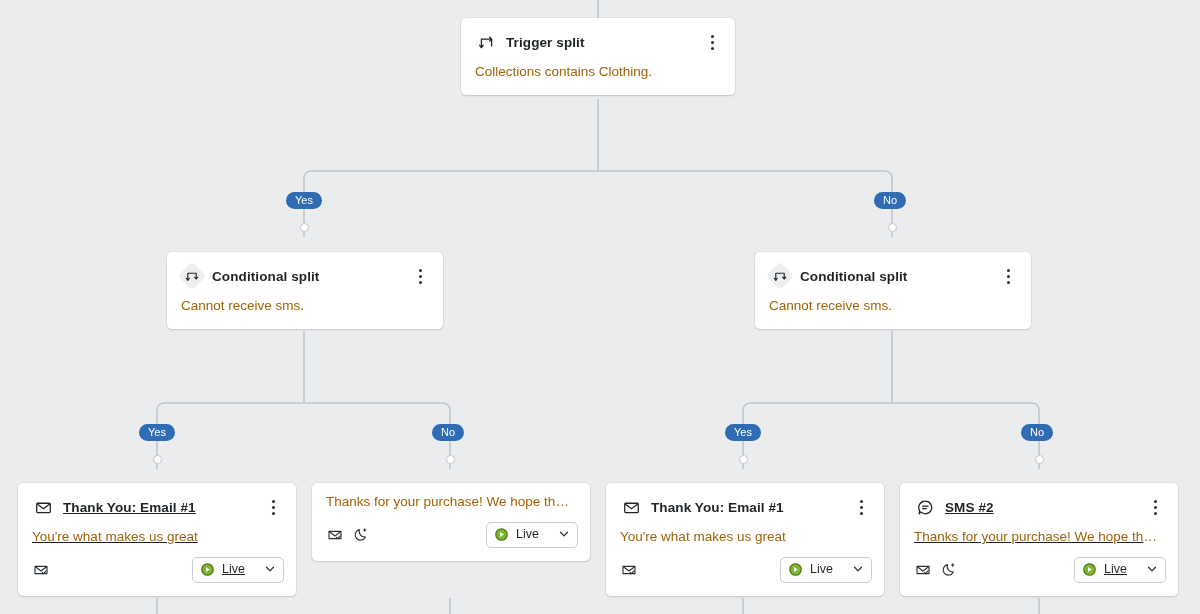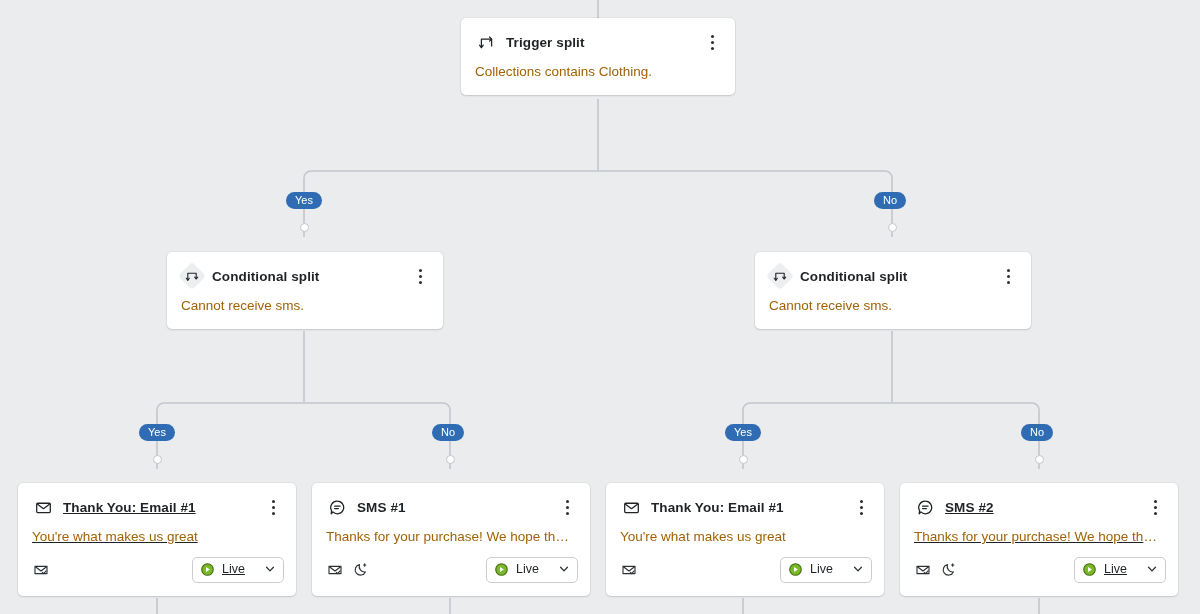--- a/index.html
+++ b/index.html
@@ -346,35 +346,20 @@
         <span class="chev">
           <svg width="12" height="12" viewBox="0 0 14 14" fill="none" stroke="#2c3136" stroke-width="1.5" stroke-linecap="round" stroke-linejoin="round">
             <path d="M3 5 L7 9.2 L11 5"></path>
           </svg>
         </span>
       </span>
     </div>
   </div>
 
   <div class="node" style="left:312px; top:483px; width:278px;">
-    <div class="node-head">
-      <span class="node-icon">
-        <svg width="17" height="17" viewBox="0 0 20 20" fill="none" stroke="#1f2326" stroke-width="1.5" stroke-linecap="round" stroke-linejoin="round">
-          <path d="M10 2.6 A7.4 7.4 0 1 1 4.6 15.2 L2.6 17.4 L3 13.6 A7.4 7.4 0 0 1 10 2.6 Z"></path>
-          <path d="M6.6 8.4 L13 8.4"></path>
-          <path d="M6.6 11.2 L11 11.2"></path>
-        </svg>
-      </span>
-      <span class="node-title">SMS #1</span>
-      <span class="kebab">
-          <i></i>
-          <i></i>
-          <i></i>
-        </span>
-    </div>
     <div class="node-body">Thanks for your purchase! We hope that ...</div>
     <div class="node-foot">
       <span class="foot-icon">
         <svg width="16" height="16" viewBox="0 0 20 20" fill="none" stroke="#2c3136" stroke-width="1.4" stroke-linecap="round" stroke-linejoin="round">
           <path d="M2.5 5.5 L17.5 5.5 L17.5 14.5 L2.5 14.5 Z"></path>
           <path d="M3 6 L10 11.2 L17 6"></path>
           <path d="M11.6 13 L13.2 14.6 L16.4 11.2"></path>
         </svg>
       </span>
       <span class="foot-icon">

